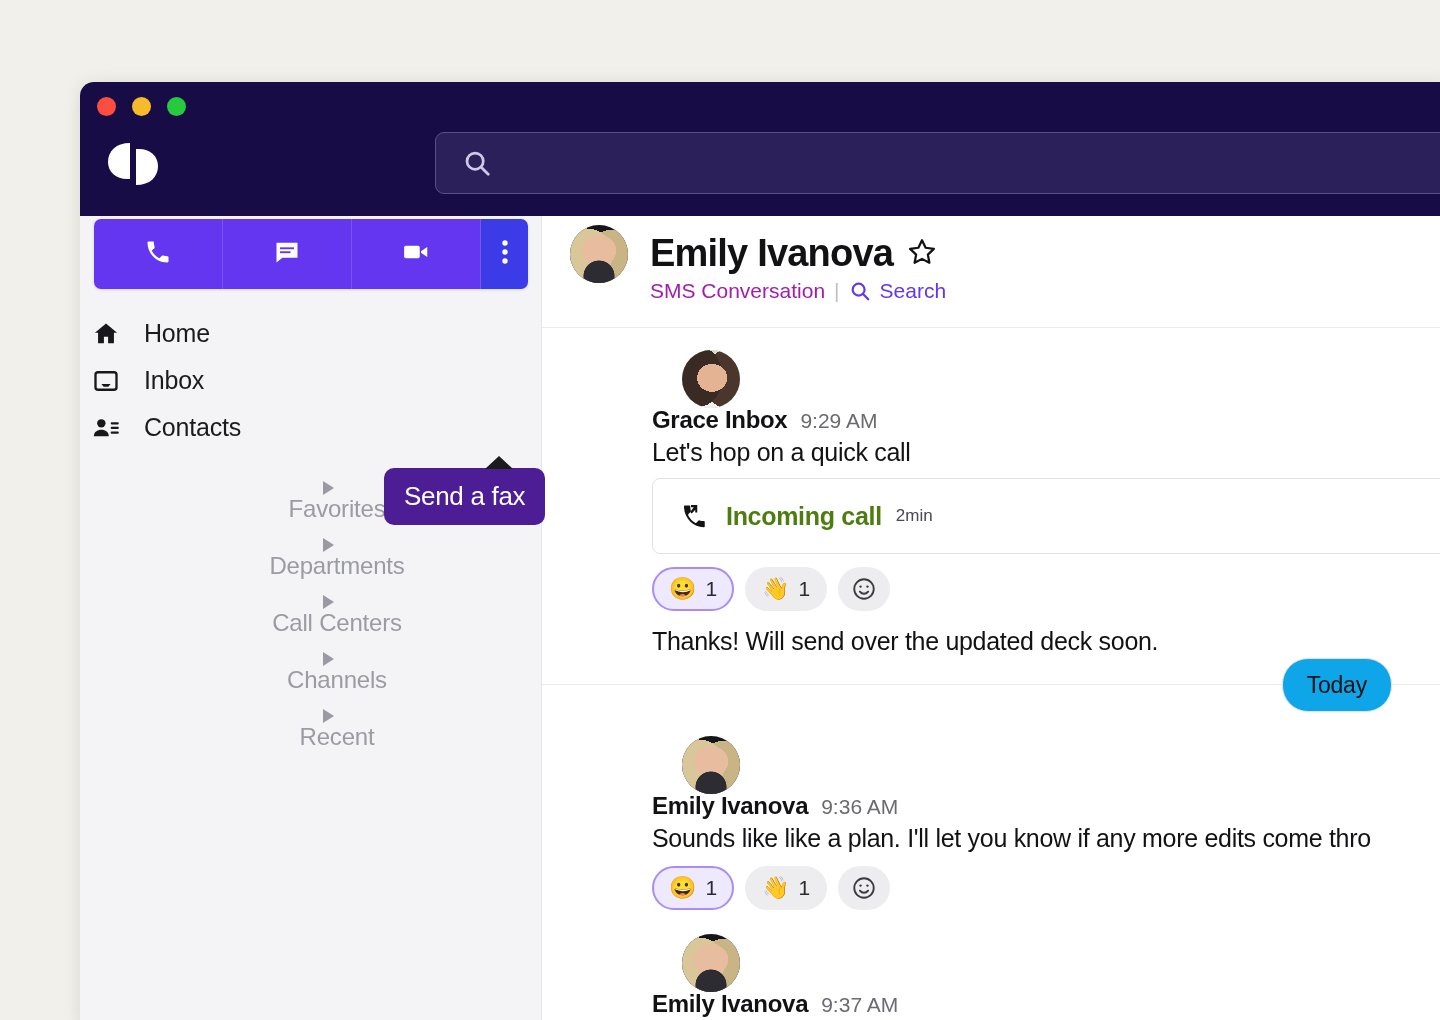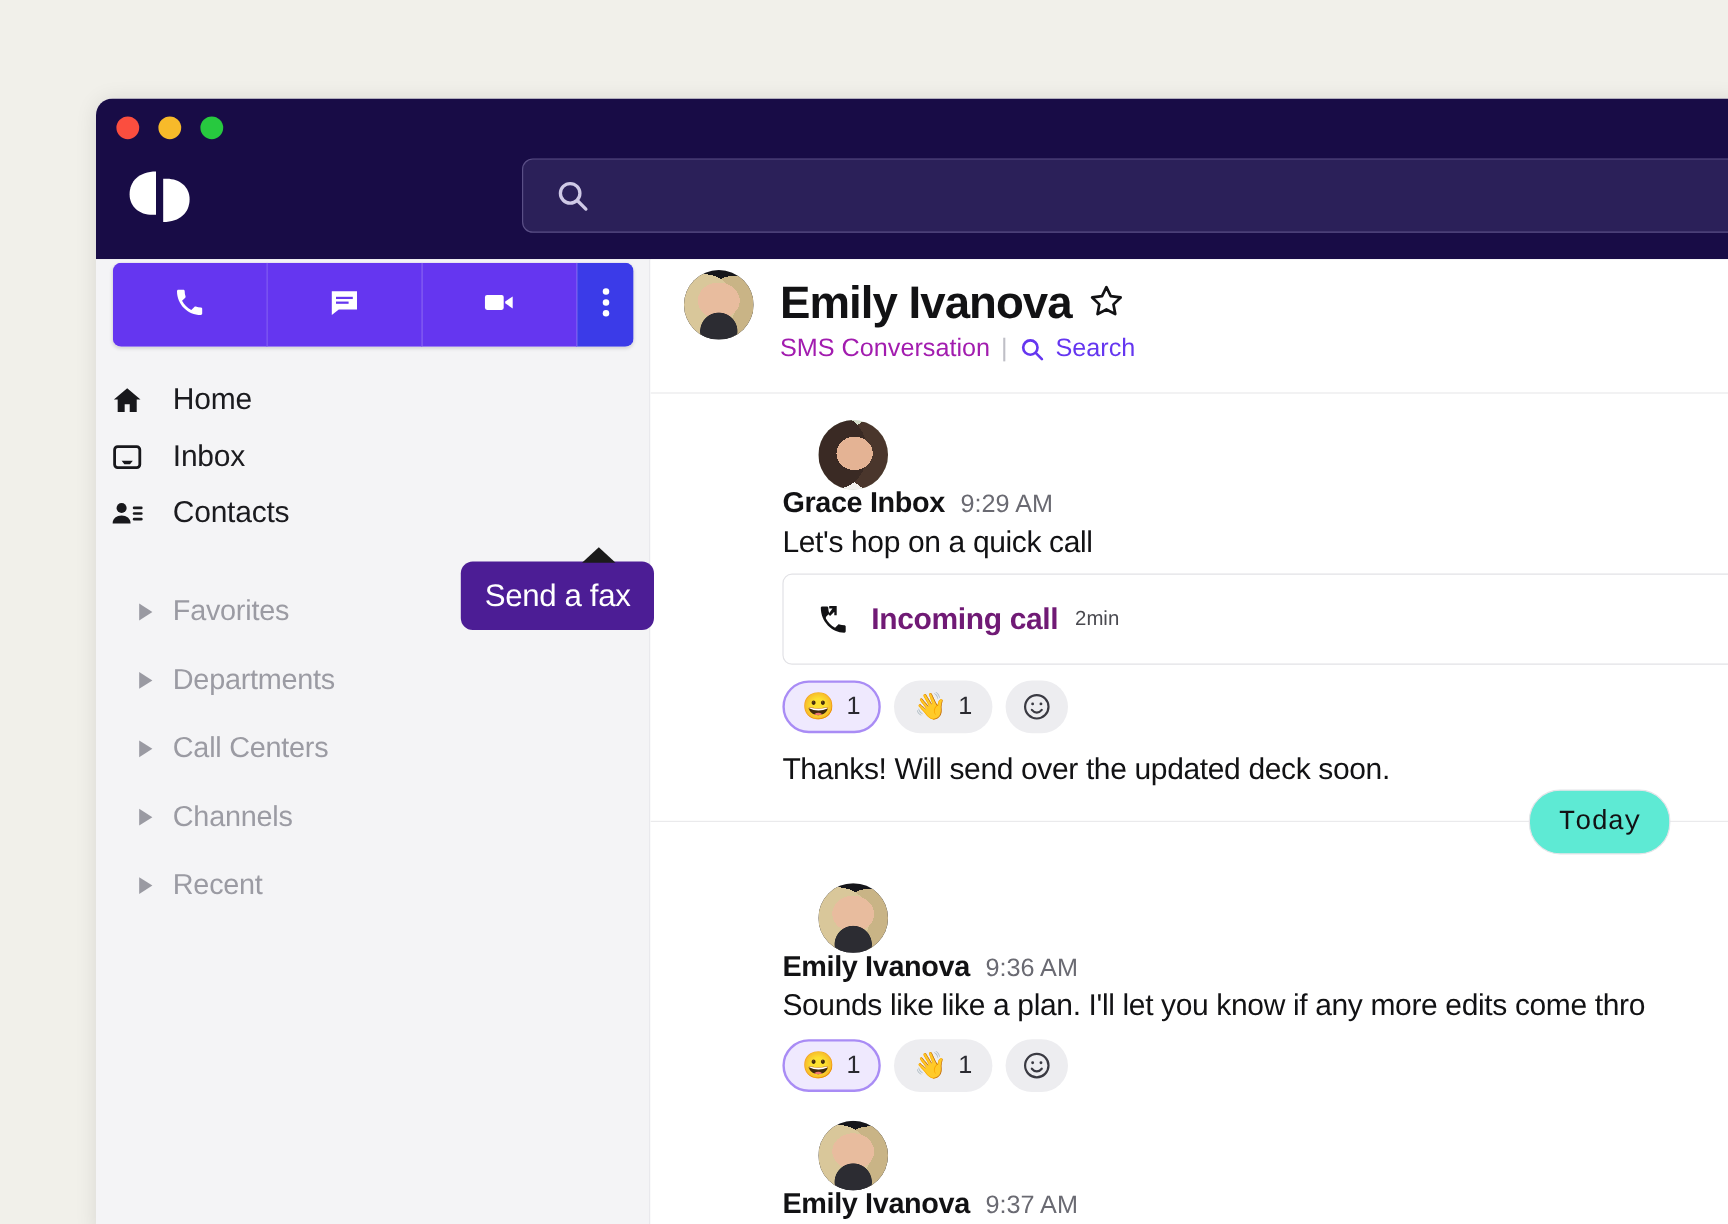--- a/index.html
+++ b/index.html
@@ -166,20 +166,21 @@
     left: 0;
     top: 265px;
     width: 100%;
   }
   .group-item {
     display: flex;
     align-items: center;
     height: 57px;
     padding-left: 36px;
     cursor: pointer;
+    flex-direction: column;
   }
   .group-item .tri {
     width: 0; height: 0;
     border-left: 11px solid #9A9AA2;
     border-top: 7px solid transparent;
     border-bottom: 7px solid transparent;
     flex: 0 0 auto;
   }
   .group-item .group-label {
     font-size: 24px;
@@ -310,21 +311,21 @@
     border-radius: 8px;
     display: flex;
     align-items: center;
     padding: 0 26px;
     box-sizing: border-box;
     width: 1082px;
   }
   .call-card .cc-label {
     font-size: 25px;
     font-weight: bold;
-    color: #701a75;
+    color: #4d7c0f;
     margin-left: 17px;
     letter-spacing: -0.3px;
   }
   .call-card .cc-dur {
     font-size: 17px;
     color: #4A4A50;
     margin-left: 14px;
   }
 
   .reactions {
@@ -360,27 +361,26 @@
     margin: 28px 0 0 0;
   }
   .day-pill {
     position: absolute;
     right: 58px;
     top: -26px;
     height: 52px;
     padding: 0 24px;
     border: 1px solid #E4E4E8;
     border-radius: 26px;
-    background: #5eead4;
+    background: #0ea5e9;
     display: flex;
     align-items: center;
     font-size: 23px;
     color: #121214;
     letter-spacing: -0.2px;
-    font-family: Liberation Mono, monospace;
   }
 
   
   .av {
     border-radius: 50%;
     overflow: hidden;
     position: relative;
     flex: 0 0 auto;
     background: #ddd;
   }

